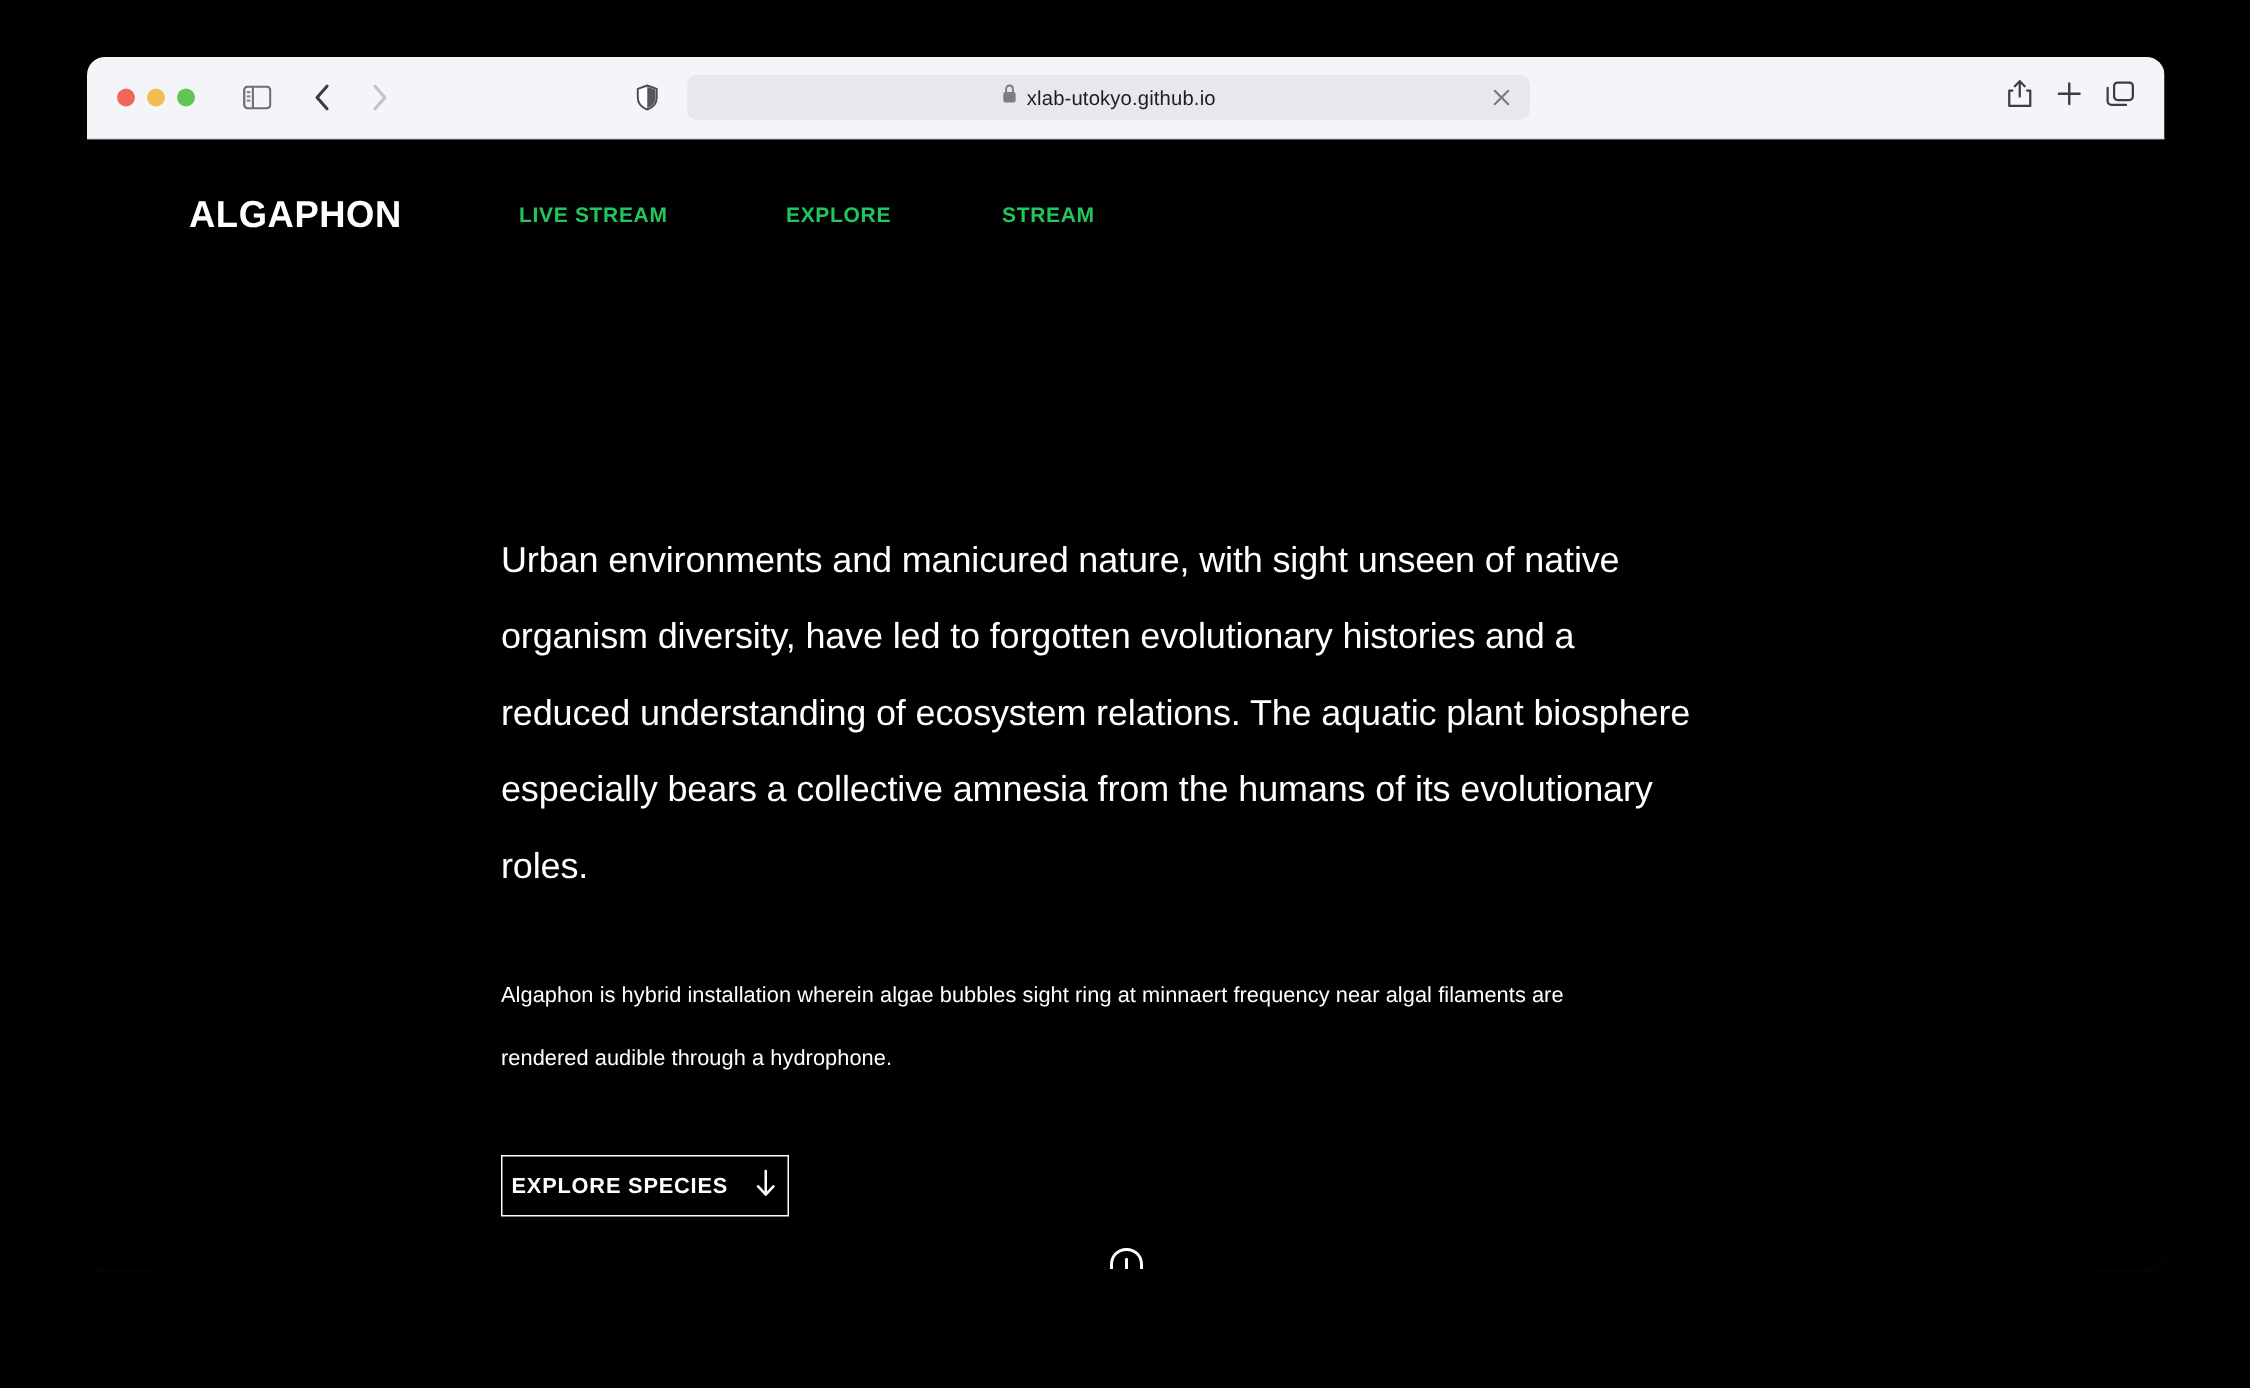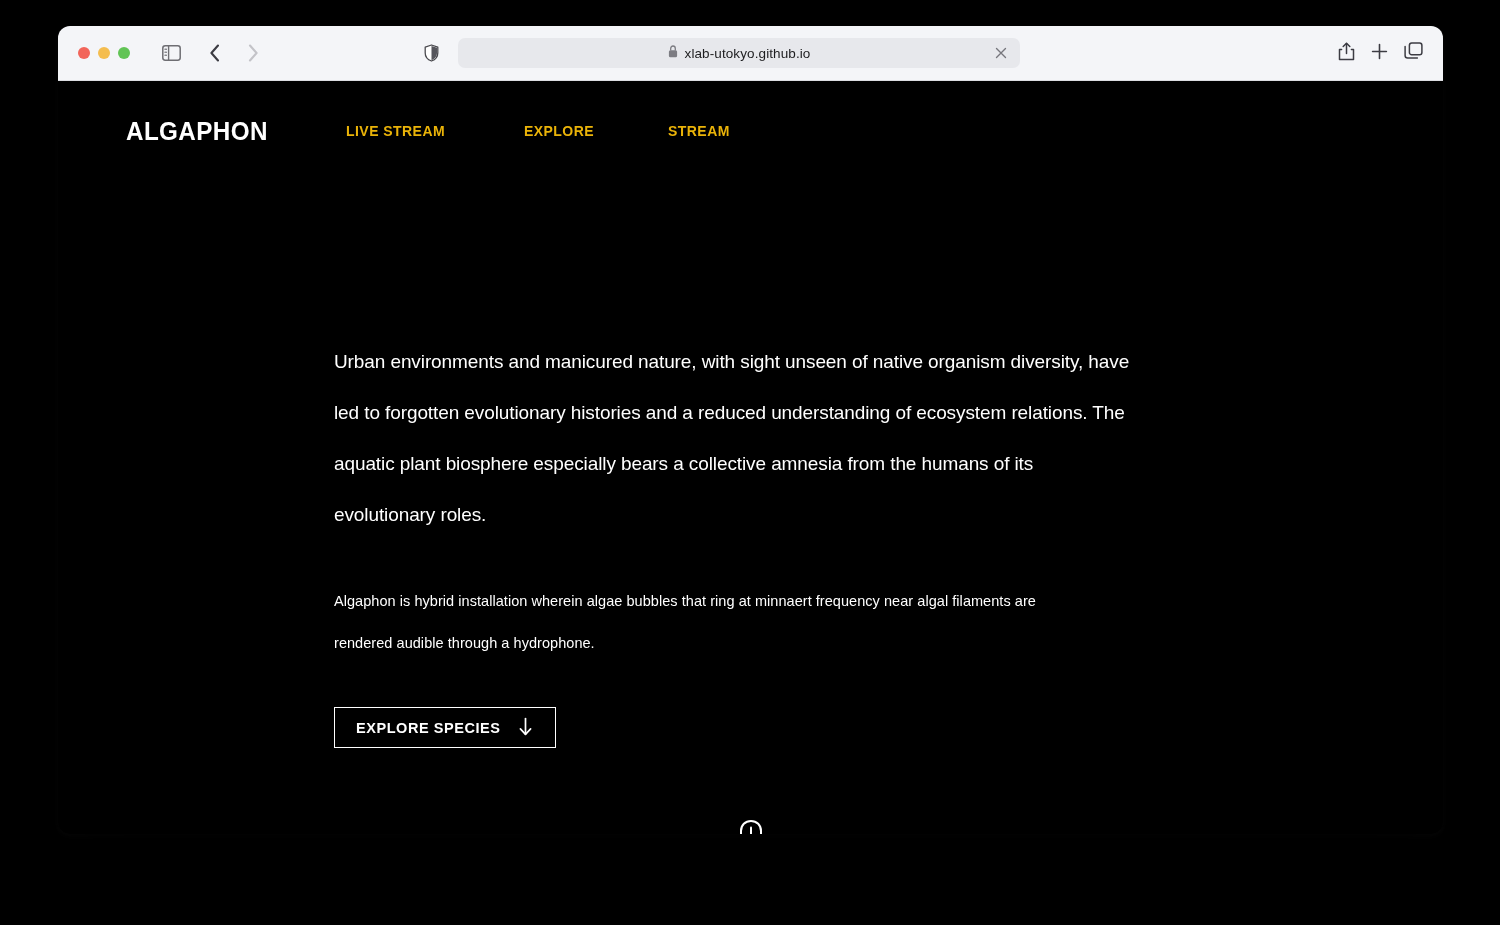--- a/index.html
+++ b/index.html
@@ -17,21 +17,21 @@
     position: relative;
     width: 1500px;
     height: 925px;
     background: #000000;
   }
 
   
   .browser-window {
     position: absolute;
     left: 58px;
-    top: 26px;
+    top: 38px;
     width: 1385px;
     height: 808px;
     border-radius: 12px;
     overflow: hidden;
     background: #0a0a0a;
     box-shadow: 0 18px 60px rgba(0,0,0,0.85), 0 2px 6px rgba(255,255,255,0.04);
   }
 
   
   .toolbar {
@@ -149,40 +149,40 @@
     font-family: "Liberation Sans", sans-serif;
     transform: scaleX(0.97);
     transform-origin: left center;
     white-space: nowrap;
   }
 
   .nav-link {
     position: absolute;
     font-size: 14px;
     font-weight: 700;
-    color: #eab308;
+    color: #22c55e;
     letter-spacing: 0.45px;
     font-family: "Liberation Sans", sans-serif;
     white-space: nowrap;
     text-decoration: none;
   }
   .nav-live    { left: 288px; }
   .nav-archive { left: 466px; }
   .nav-about   { left: 610px; }
 
   .hero {
     position: absolute;
     left: 276px;
     top: 255px;
     width: 800px;
   }
 
   .headline {
     margin: 0;
-    font-size: 19px;
+    font-size: 24px;
     line-height: 51px;
     font-weight: 400;
     color: #ffffff;
     letter-spacing: -0.1px;
     font-family: "Liberation Sans", sans-serif;
   }
 
   .subcopy {
     margin: 0;
     padding-top: 40px;
@@ -201,21 +201,21 @@
     gap: 65px;
     padding-top: 43px;
   }
 
   .cta {
     display: inline-flex;
     align-items: center;
     justify-content: center;
     gap: 17px;
     height: 41px;
-    padding: 0 21px;
+    padding: 0 6px;
     border: 1.6px solid #ffffff;
     background: transparent;
     color: #ffffff;
     font-size: 14.5px;
     font-weight: 700;
     letter-spacing: 0.55px;
     font-family: "Liberation Sans", sans-serif;
     box-sizing: border-box;
     cursor: pointer;
     white-space: nowrap;
@@ -324,21 +324,21 @@
         <div class="brand">ALGAPHON</div>
         <a class="nav-link nav-live" href="#">LIVE STREAM</a>
         <a class="nav-link nav-archive" href="#">EXPLORE</a>
         <a class="nav-link nav-about" href="#">STREAM</a>
       </div>
 
       <div class="hero">
 
         <p class="headline">Urban environments and manicured nature, with sight unseen of native organism diversity, have led to forgotten evolutionary histories and a reduced understanding of ecosystem relations. The aquatic plant biosphere especially bears a collective amnesia from the humans of its evolutionary roles.</p>
 
-        <p class="subcopy">Algaphon is hybrid installation wherein algae bubbles that ring at minnaert frequency near algal filaments are rendered audible through a hydrophone.</p>
+        <p class="subcopy">Algaphon is hybrid installation wherein algae bubbles sight ring at minnaert frequency near algal filaments are rendered audible through a hydrophone.</p>
 
         <div class="cta-row">
 
           <button class="cta">
             <span>EXPLORE SPECIES</span>
             <span class="cta-arrow">
               <svg width="17" height="19" viewBox="0 0 17 19" fill="none">
                 <path d="M8.5 1.6 V16.9" stroke="#ffffff" stroke-width="1.7" stroke-linecap="round"></path>
                 <path d="M3.4 11.9 L8.5 17.4 L13.6 11.9" stroke="#ffffff" stroke-width="1.7" stroke-linecap="round" stroke-linejoin="round"></path>
               </svg>

